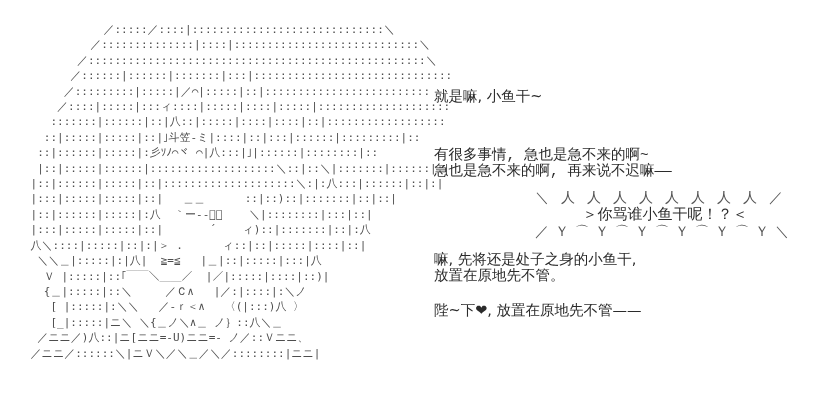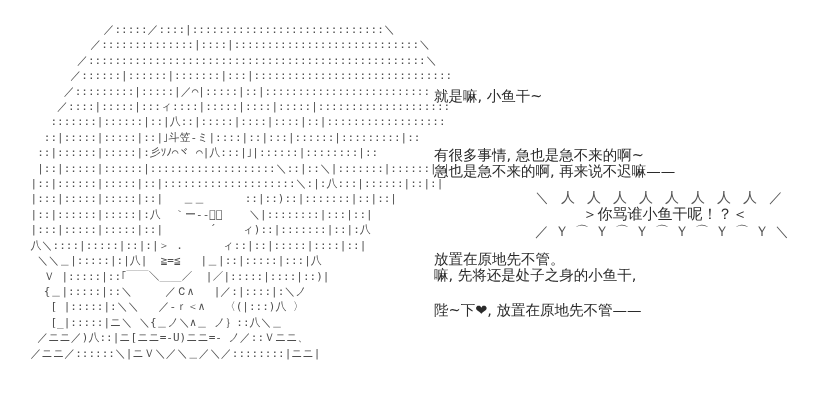--- a/index.html
+++ b/index.html
@@ -88,33 +88,33 @@
    {＿|:::::|::＼     ／Ｃ∧   |／:|::::|:＼ノ
     [ |:::::|:＼＼   ／-ｒ＜∧   〈(|:::)八 〉
     [_|:::::|ニ＼ ＼{＿ノ＼∧＿ ノ｝::八＼＿
   ／ニニ／)八::|ニ[ニニ=-U)ニニ=- ノ／::Ｖニニ、
  ／ニニ／::::::＼|ニＶ＼／＼＿／＼／::::::::|ニニ|</pre>
 
   <div class="dlg" style="left:388px; top:89px;">
     <p>就是嘛, 小鱼干~</p>
   </div>
 
-  <div class="dlg" style="left:388px; top:148px;">
+  <div class="dlg" style="left:388px; top:148px;font-family:Liberation Mono, monospace;">
     <p>有很多事情, 急也是急不来的啊~</p>
     <p>急也是急不来的啊, 再来说不迟嘛——</p>
   </div>
 
   <div class="bubble">
     <div class="zig-top">＼人人人人人人人人／</div>
     <p class="shout">＞你骂谁小鱼干呢！？＜</p>
     <div class="zig-bottom">／Ｙ⌒Ｙ⌒Ｙ⌒Ｙ⌒Ｙ⌒Ｙ＼</div>
   </div>
 
   <div class="dlg" style="left:388px; top:252px;">
+    <p>嘛, 先将还是处子之身的小鱼干,</p>
     <p>放置在原地先不管。</p>
-    <p>嘛, 先将还是处子之身的小鱼干,</p>
   </div>
 
   <div class="dlg" style="left:388px; top:303px;">
     <p>陛~下❤, 放置在原地先不管——</p>
   </div>
 
 </div>
 
 </body></html>

